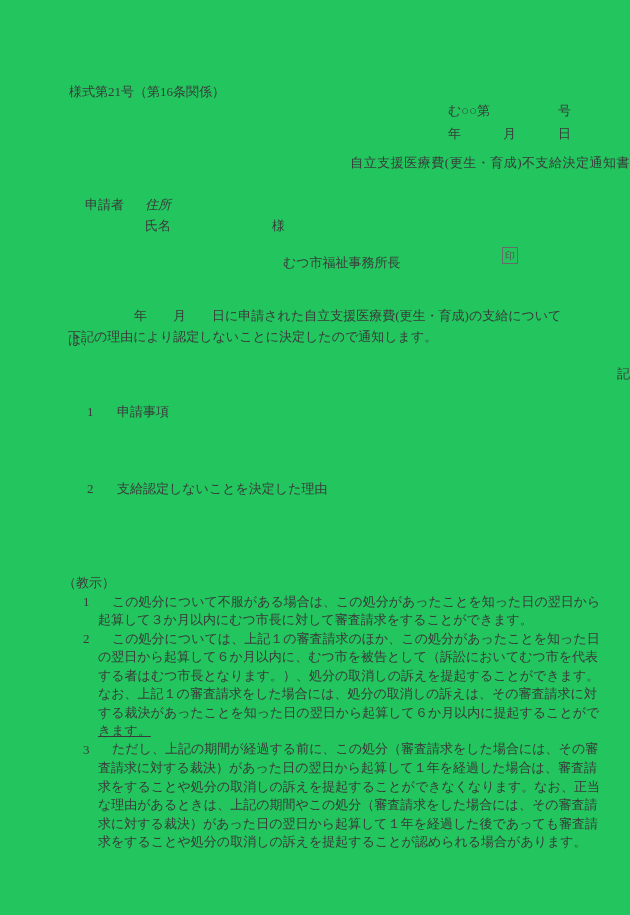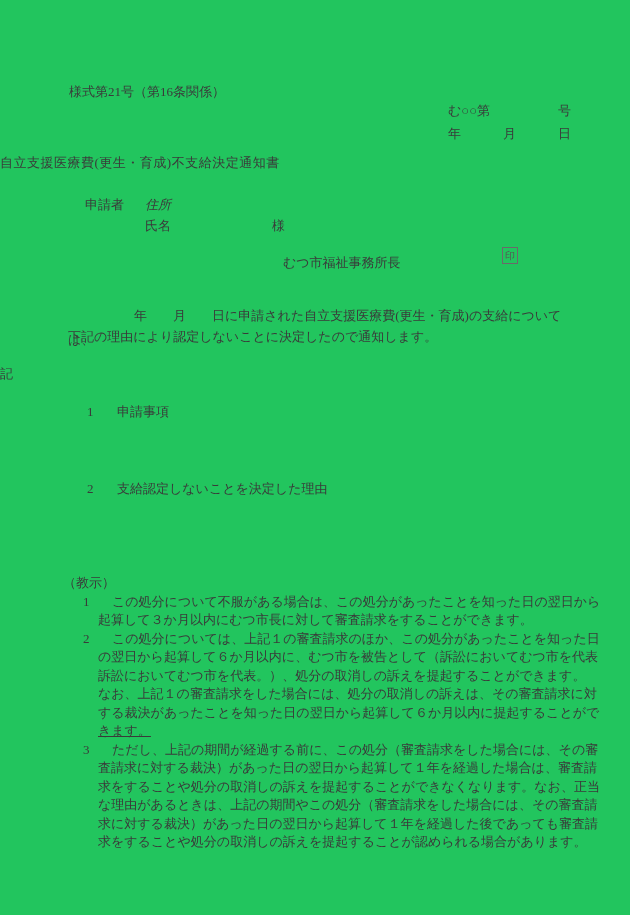--- a/index.html
+++ b/index.html
@@ -19,21 +19,21 @@
     overflow: hidden;
   }
   .abs {
     position: absolute;
     white-space: pre;
     line-height: 15px;
   }
   .center {
     left: 0;
     right: 0;
-    text-align: left;
+    text-align: right;
   }
   .title-text {
     letter-spacing: 0.5px;
   }
   .seal-box {
     position: absolute;
     left: 502px;
     top: 247px;
     width: 14px;
     height: 15px;
@@ -116,26 +116,26 @@
 
   <div class="abs" style="left:63px; top:575px;">（教示）</div>
 
   <span class="k-num" style="top:594px;">1</span>
   <div class="k-line k-first" style="top:594px;">この処分について不服がある場合は、この処分があったことを知った日の翌日から</div>
   <div class="k-line" style="top:612px;">起算して３か月以内にむつ市長に対して審査請求をすることができます。</div>
 
   <span class="k-num" style="top:631px;">2</span>
   <div class="k-line k-first" style="top:631px;">この処分については、上記１の審査請求のほか、この処分があったことを知った日</div>
   <div class="k-line" style="top:649px;font-family:Liberation Serif, serif;">の翌日から起算して６か月以内に、むつ市を被告として（訴訟においてむつ市を代表</div>
-  <div class="k-line" style="top:668px;">訴訟においてむつ市を代表。）、処分の取消しの訴えを提起することができます。</div>
+  <div class="k-line" style="top:668px;">する者はむつ市長となります。）、処分の取消しの訴えを提起することができます。</div>
   <div class="k-line" style="top:686px;">なお、上記１の審査請求をした場合には、処分の取消しの訴えは、その審査請求に対</div>
   <div class="k-line" style="top:705px;">する裁決があったことを知った日の翌日から起算して６か月以内に提起することがで</div>
   <div class="k-line" style="top:723px;text-decoration:underline;">きます。</div>
 
   <span class="k-num" style="top:742px;">3</span>
-  <div class="k-line k-first" style="top:742px;">ただし、上記の期間が経過する前に、この処分（審査請求をした場合には、その審</div>
+  <div class="k-line k-first" style="top:742px;font-family:Liberation Mono, monospace;">ただし、上記の期間が経過する前に、この処分（審査請求をした場合には、その審</div>
   <div class="k-line" style="top:760px;">査請求に対する裁決）があった日の翌日から起算して１年を経過した場合は、審査請</div>
   <div class="k-line" style="top:779px;">求をすることや処分の取消しの訴えを提起することができなくなります。なお、正当</div>
   <div class="k-line" style="top:797px;">な理由があるときは、上記の期間やこの処分（審査請求をした場合には、その審査請</div>
   <div class="k-line" style="top:816px;">求に対する裁決）があった日の翌日から起算して１年を経過した後であっても審査請</div>
   <div class="k-line" style="top:834px;">求をすることや処分の取消しの訴えを提起することが認められる場合があります。</div>
 
 </div>
 
 </body></html>

